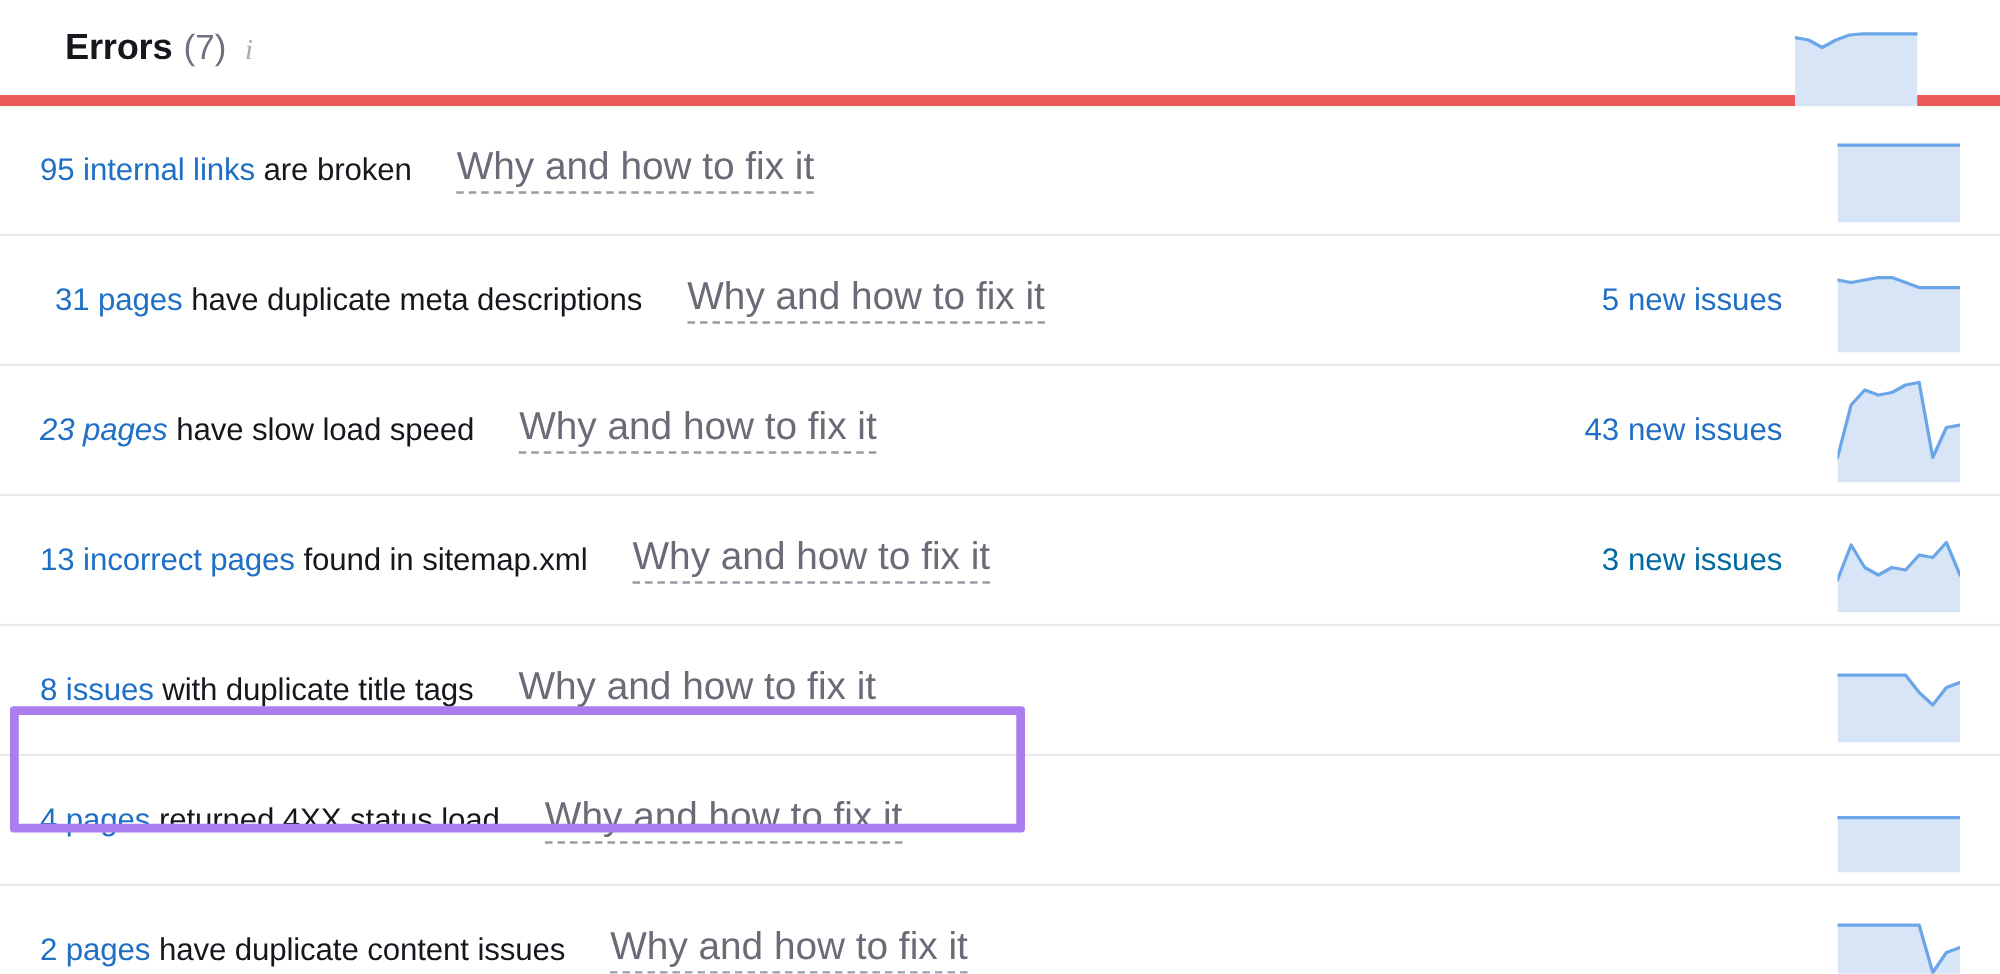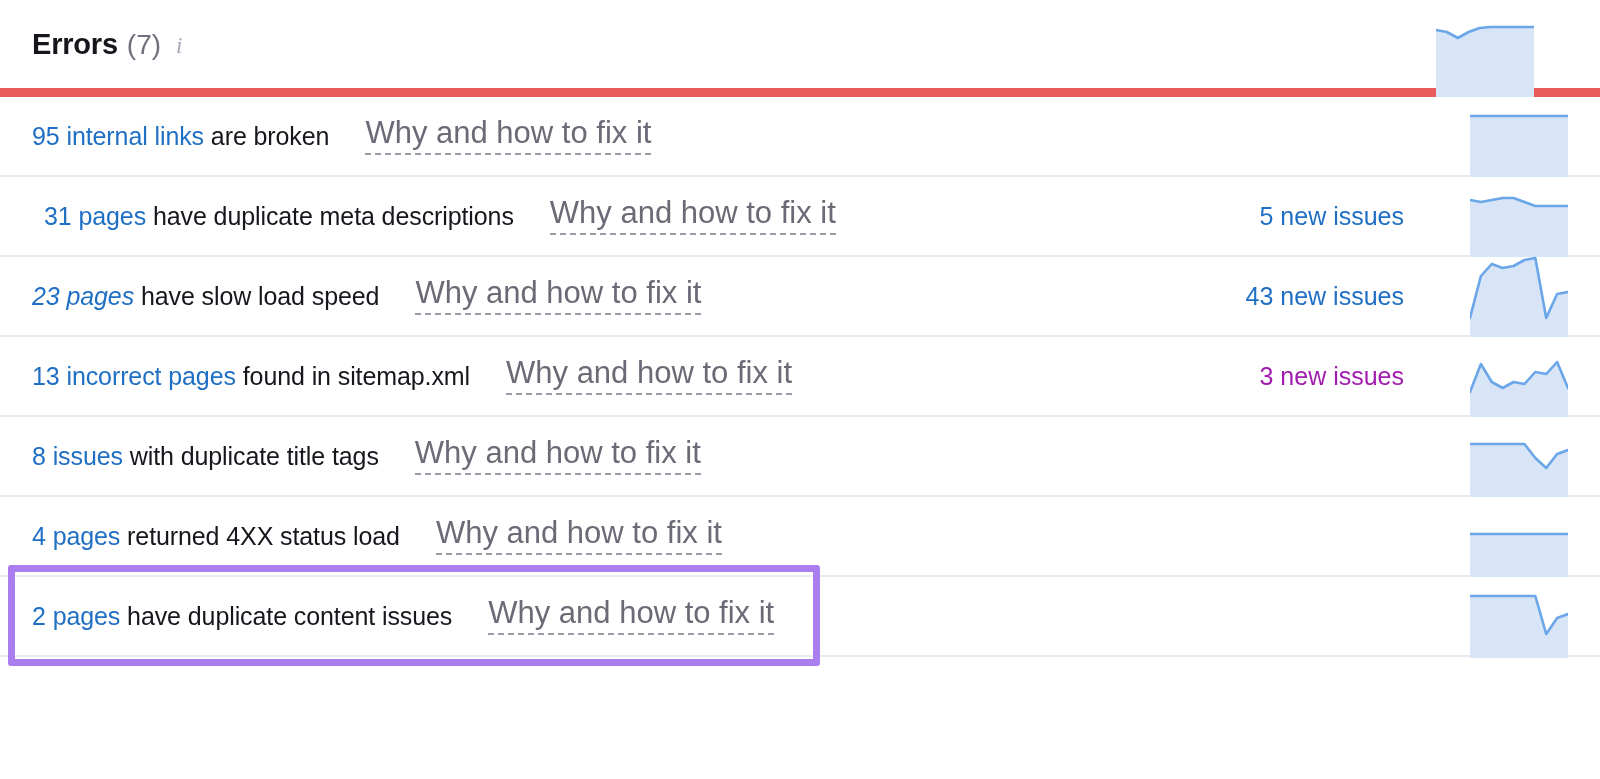--- a/index.html
+++ b/index.html
@@ -15,24 +15,24 @@
     position: relative;
     width: 1600px;
     height: 779px;
     background: #ffffff;
     overflow: hidden;
   }
 
   
   .panel-header {
     position: relative;
-    height: 88px;
+    height: 76px;
     display: flex;
     align-items: center;
-    padding: 0 32px;
+    padding: 0 52px;
     box-sizing: border-box;
   }
   .header-title-group {
     display: flex;
     align-items: baseline;
     gap: 9px;
   }
   .header-title {
     font-size: 29px;
     font-weight: bold;
@@ -66,21 +66,21 @@
     width: 100%;
     background: #eb5a5a;
   }
 
   
   .rows {
     position: relative;
   }
   .issue-row {
     position: relative;
-    height: 80px;
+    height: 104px;
     display: flex;
     align-items: center;
     padding: 0 32px;
     box-sizing: border-box;
     border-bottom: 2px solid #e9e9ee;
     background: #ffffff;
   }
   .issue-row:last-child {
     border-bottom: 2px solid #e9e9ee;
   }
@@ -101,21 +101,21 @@
     border-bottom: 2px dashed #9a9aa6;
     padding-bottom: 3px;
     line-height: 1.05;
     cursor: pointer;
   }
   .row-spacer { flex: 1 1 auto; }
   .new-issues {
     font-size: 25px;
     color: #1f6fc4;
     white-space: nowrap;
-    margin-right: 66px;
+    margin-right: 44px;
     cursor: pointer;
   }
   .row-spark {
     width: 98px;
     flex: 0 0 98px;
     display: flex;
     align-items: center;
     justify-content: flex-end;
   }
 
@@ -190,21 +190,21 @@
             <path d="M0.00 64.00 L10.89 22.00 L21.78 10.00 L32.67 14.00 L43.56 12.00 L54.44 6.00 L65.33 4.00 L76.22 64.00 L87.11 40.00 L98.00 38.00 L98 84 L0 84 Z" fill="#d7e5f7"></path>
             <path d="M0.00 64.00 L10.89 22.00 L21.78 10.00 L32.67 14.00 L43.56 12.00 L54.44 6.00 L65.33 4.00 L76.22 64.00 L87.11 40.00 L98.00 38.00" fill="none" stroke="#6aa6e8" stroke-width="2.6" stroke-linejoin="round" stroke-linecap="round"></path>
           </svg>
         </span>
     </div>
 
     <div class="issue-row">
       <span class="row-text"><span class="row-count" style="color: rgb(31, 111, 196);">13 incorrect pages</span><span> found in sitemap.xml</span></span>
       <span class="fix-link" style="color: rgb(107, 107, 120);">Why and how to fix it</span>
       <span class="row-spacer"></span>
-      <span class="new-issues" style="color: #a21caf;">3 new issues</span>
+      <span class="new-issues" style="color: #0369a1;">3 new issues</span>
       <span class="row-spark">
           <svg class="spark-svg" width="98" height="84" viewBox="0 0 98 84">
             <path d="M0.00 58.00 L10.89 30.00 L21.78 48.00 L32.67 54.00 L43.56 48.00 L54.44 50.00 L65.33 38.00 L76.22 40.00 L87.11 28.00 L98.00 54.00 L98 84 L0 84 Z" fill="#d7e5f7"></path>
             <path d="M0.00 58.00 L10.89 30.00 L21.78 48.00 L32.67 54.00 L43.56 48.00 L54.44 50.00 L65.33 38.00 L76.22 40.00 L87.11 28.00 L98.00 54.00" fill="none" stroke="#6aa6e8" stroke-width="2.6" stroke-linejoin="round" stroke-linecap="round"></path>
           </svg>
         </span>
     </div>
 
     <div class="issue-row">
       <span class="row-text"><span class="row-count" style="color: rgb(31, 111, 196);">8 issues</span><span> with duplicate title tags</span></span>

